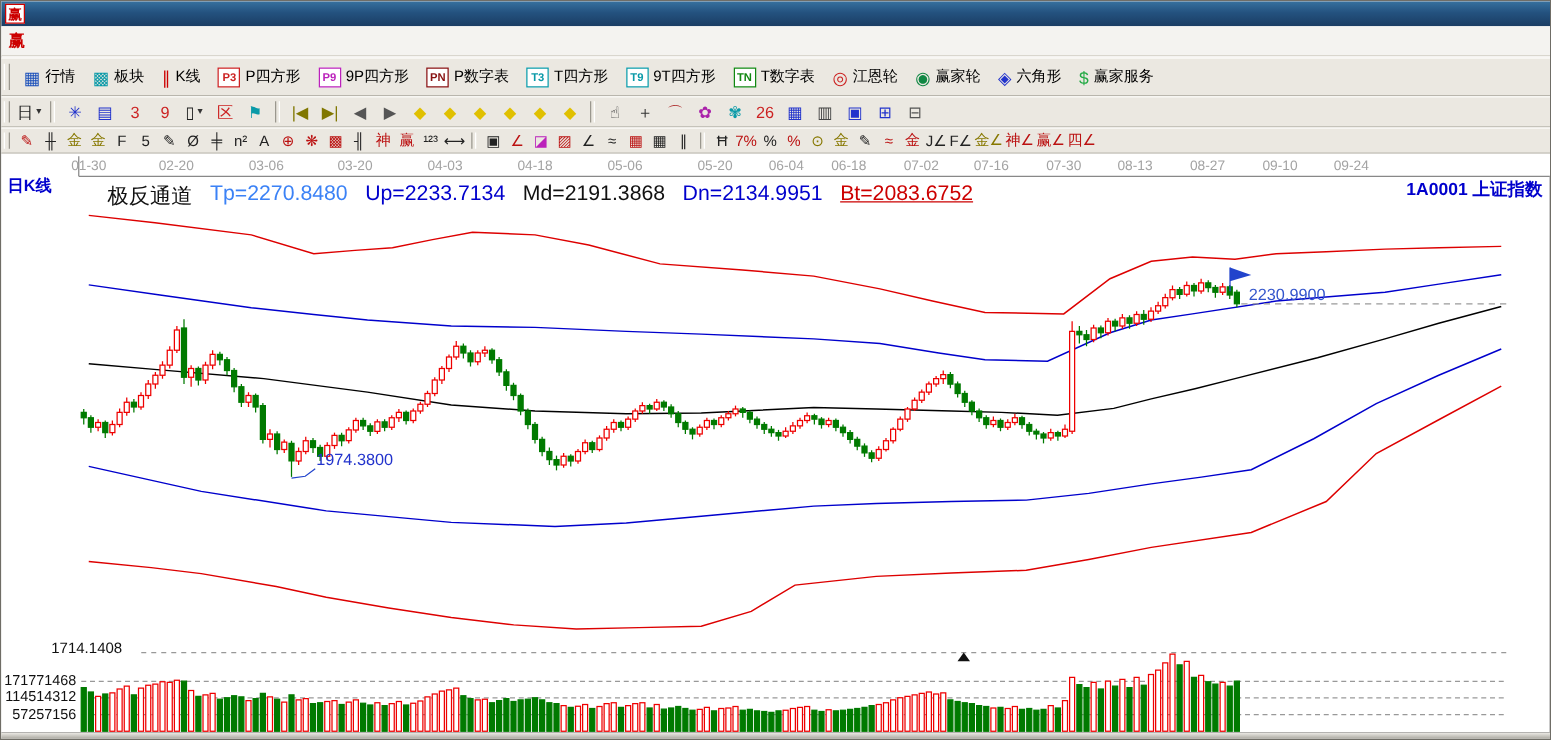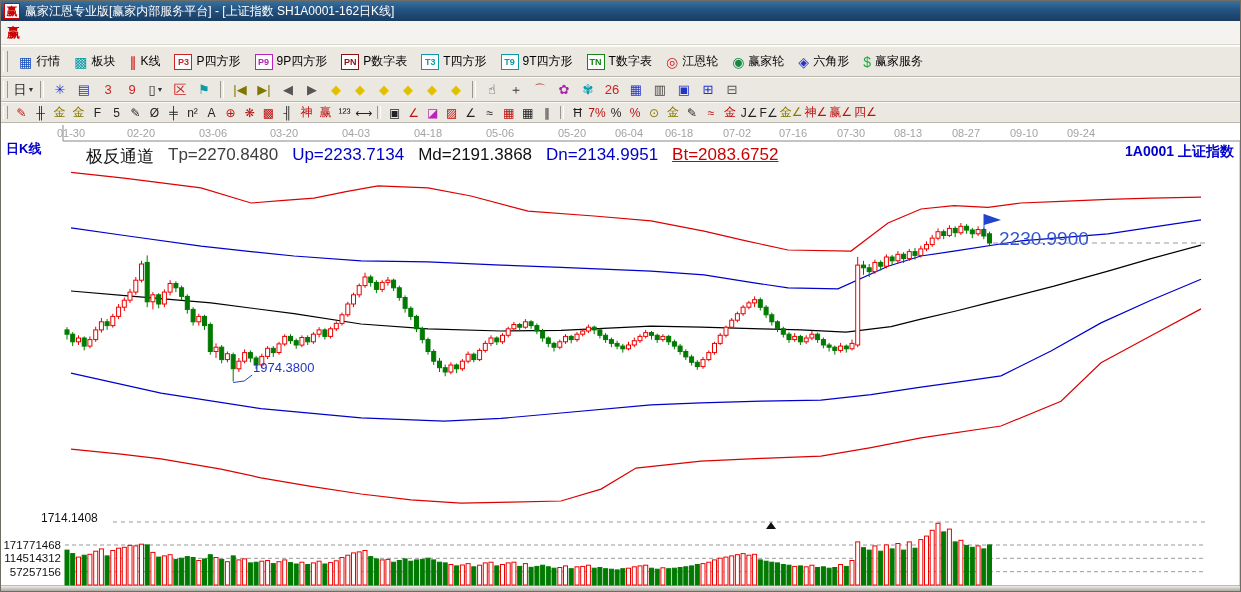--- a/index.html
+++ b/index.html
@@ -36,36 +36,35 @@
     font-size:12px;cursor:default;padding:0 1px;}
   .arrow{font-size:7px;color:#333;margin-left:1px;}
   
   .chartbg{position:absolute;left:0;top:122px;width:100%;height:463px;background:#fff;}
   svg.canvas{position:absolute;left:0;top:0;width:1241px;height:592px;}
   .abslbl{position:absolute;white-space:nowrap;}
   .period-lbl{left:5px;top:139px;color:#0000cc;font-weight:bold;font-size:13px;}
   .date-lbl{top:126px;color:#a3a3a3;font-size:11px;transform:translateX(-50%);position:absolute;}
   .ind-row{position:absolute;left:85px;top:144px;display:flex;gap:14px;font-size:17px;}
   .symbol-lbl{right:6px;top:142px;color:#0000cc;font-size:14px;font-weight:bold;}
-  .close-lbl{left:998px;top:227px;color:#3355cc;font-size:19px;}
+  .close-lbl{left:998px;top:227px;color:#3355cc;font-size:13px;}
   .low-lbl{left:252px;top:359px;color:#2233cc;font-size:13px;}
   .pmin-lbl{left:40px;top:510px;color:#111;font-size:12px;}
   .vol-lbls{position:absolute;left:0;top:538px;width:60px;text-align:right;font-size:11.5px;color:#111;line-height:13.4px;}
   
   .statusbar{position:absolute;left:0;top:585px;width:100%;height:7px;
     background:linear-gradient(180deg,#efede8,#8f8d84);}
 </style>
 </head>
 <body>
 
 <div class="win">
 
   <div class="titlebar">
     <span class="logo">赢</span>
-    <span class="ttext">赢家江恩专业版[赢家内部服务平台] - [上证指数  SH1A0001-162日K线]</span>
   </div>
 
   <div class="menubar">
     <span class="mlogo">赢</span>
   </div>
 
   <div class="tbar tb1" id="tbar1">
       <div class="grip"></div>
       <div class="tb-item">
         <span class="glyph" style="color: rgb(26, 79, 186);">▦</span>
@@ -875,21 +874,21 @@
       <span class="date-lbl" style="left: 850px;">07-30</span>
       <span class="date-lbl" style="left: 907px;">08-13</span>
       <span class="date-lbl" style="left: 965px;">08-27</span>
       <span class="date-lbl" style="left: 1023px;">09-10</span>
       <span class="date-lbl" style="left: 1080px;">09-24</span>
     </div>
 
   <div class="ind-row">
     <span style="color:#111">极反通道</span>
     <span id="ind-values" style="display:flex;gap:14px;">
-        <span style="color: #404040;">Tp=2270.8480</span>
+        <span style="color: #3b82f6;">Tp=2270.8480</span>
         <span style="color: rgb(0, 0, 204);">Up=2233.7134</span>
         <span style="color: rgb(17, 17, 17);">Md=2191.3868</span>
         <span style="color: rgb(0, 0, 204);">Dn=2134.9951</span>
         <span style="color: rgb(204, 0, 0); text-decoration: underline;">Bt=2083.6752</span>
       </span>
   </div>
 
   <span class="abslbl symbol-lbl" style="position:absolute;">1A0001  上证指数</span>
   <span class="abslbl close-lbl">2230.9900</span>
   <span class="abslbl low-lbl">1974.3800</span>

